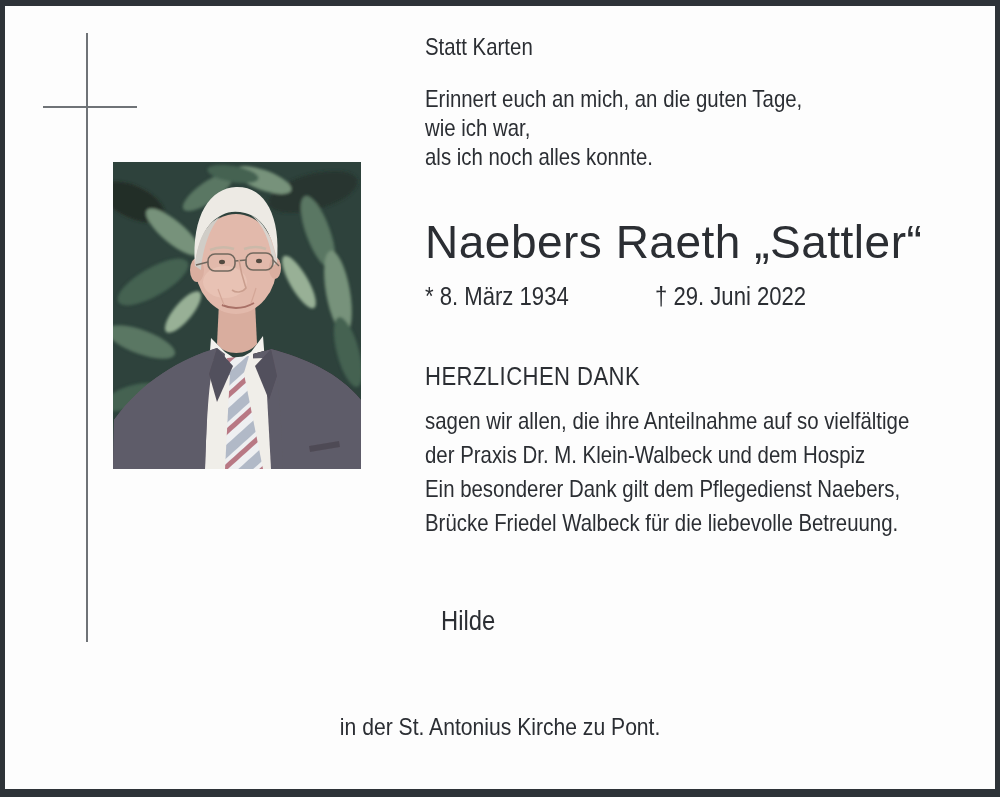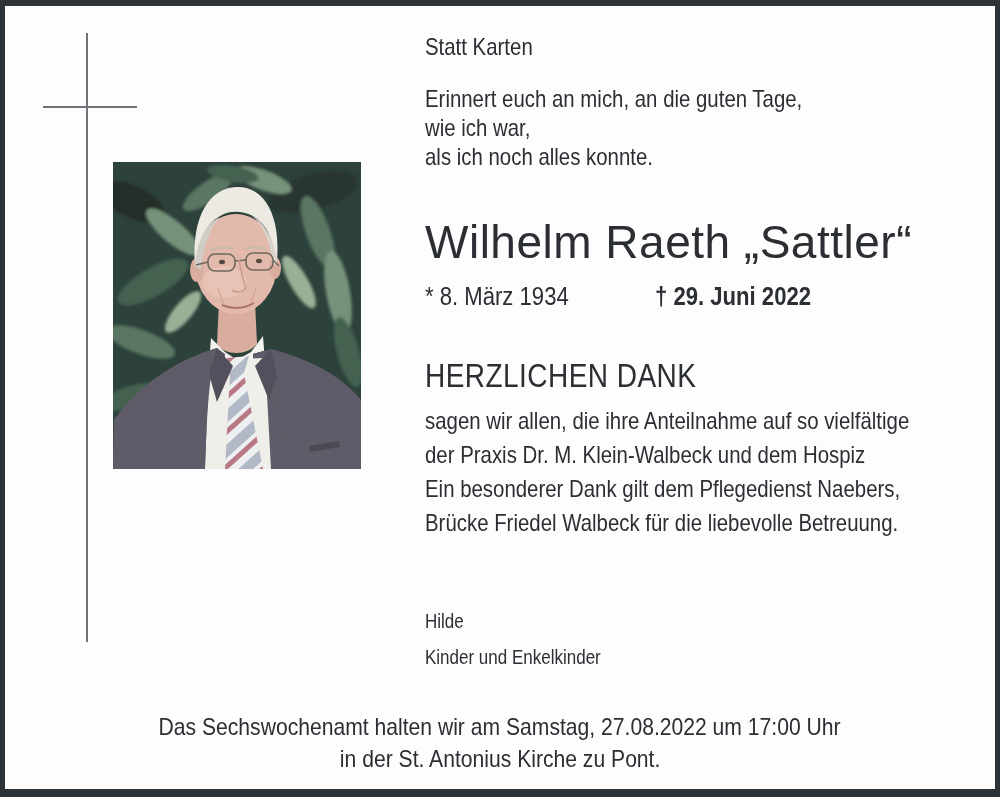--- a/index.html
+++ b/index.html
@@ -26,24 +26,24 @@
   .col{position:absolute;left:420px;}
   .nowrap{white-space:nowrap;}
   
   .cond{display:inline-block;transform:scaleX(0.85);transform-origin:0 50%;white-space:nowrap;}
   .cond-c{display:inline-block;transform:scaleX(0.88);transform-origin:50% 50%;white-space:nowrap;}
 
   .pre-note{top:26px;font-size:24px;line-height:29px;}
   .epigraph{top:78px;font-size:24px;line-height:29px;text-decoration:underline;}
   .name{top:211px;font-size:46px;line-height:50px;font-weight:400;letter-spacing:0.5px;}
   .dates{top:275px;font-size:26px;line-height:30px;}
-  .dates .death{position:absolute;left:230px;top:0;font-weight:bold;}
-  .thanks-head{top:355px;font-size:33px;line-height:30px;letter-spacing:0.5px;}
+  .dates .death{position:absolute;left:230px;top:0;}
+  .thanks-head{top:355px;font-size:26px;line-height:30px;letter-spacing:0.5px;}
   .thanks{top:398px;font-size:24px;line-height:34px;}
-  .mourners{top:597px;font-size:20px;line-height:36px;}
+  .mourners{top:597px;font-size:28px;line-height:36px;margin-left:16px;}
   .footer{position:absolute;left:0;top:705px;width:990px;text-align:center;font-size:24px;line-height:32px;}
 </style>
 </head>
 <body>
 
 <div class="page">
   <div class="inner">
 
     <div>
       <div class="cross-v"></div>
@@ -139,42 +139,40 @@
     <div class="col pre-note">
       <span class="cond">Statt Karten</span>
     </div>
 
     <div class="col epigraph">
       <div class="nowrap"><span class="cond">Erinnert euch an mich, an die guten Tage,</span></div>
       <div class="nowrap"><span class="cond">wie ich war,</span></div>
       <div class="nowrap"><span class="cond">als ich noch alles konnte.</span></div>
     </div>
 
-    <div class="col name nowrap">Wilhelm Raeth „Sattler“</div>
+    <div class="col name nowrap">Naebers Raeth „Sattler“</div>
 
     <div class="col dates">
       <span class="cond">* 8. März 1934</span>
       <span class="death"><span class="cond">† 29. Juni 2022</span></span>
     </div>
 
     <div class="col thanks-head">
       <span class="cond">HERZLICHEN DANK</span>
     </div>
 
     <div class="col thanks">
       <div class="nowrap"><span class="cond">sagen wir allen, die ihre Anteilnahme auf so vielfältige</span></div>
       <div class="nowrap"><span class="cond">der Praxis Dr. M. Klein-Walbeck und dem Hospiz</span></div>
       <div class="nowrap"><span class="cond">Ein besonderer Dank gilt dem Pflegedienst Naebers,</span></div>
       <div class="nowrap"><span class="cond">Brücke Friedel Walbeck für die liebevolle Betreuung.</span></div>
     </div>
 
     <div class="col mourners">
       <div class="nowrap"><span class="cond">Hilde</span></div>
-      <div class="nowrap"><span class="cond">Kinder und Enkelkinder</span></div>
     </div>
 
     <div class="footer">
-      <div><span class="cond-c">Das Sechswochenamt halten wir am Samstag, 27.08.2022 um 17:00 Uhr</span></div>
       <div><span class="cond-c">in der St. Antonius Kirche zu Pont.</span></div>
     </div>
 
   </div>
 </div>
 
 </body></html>

